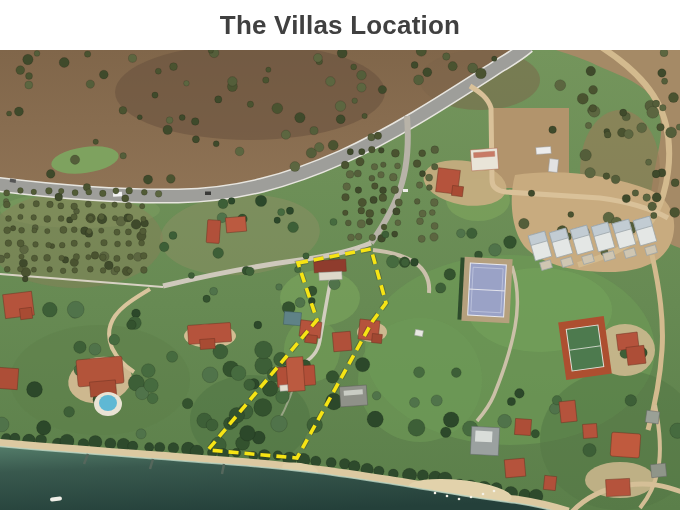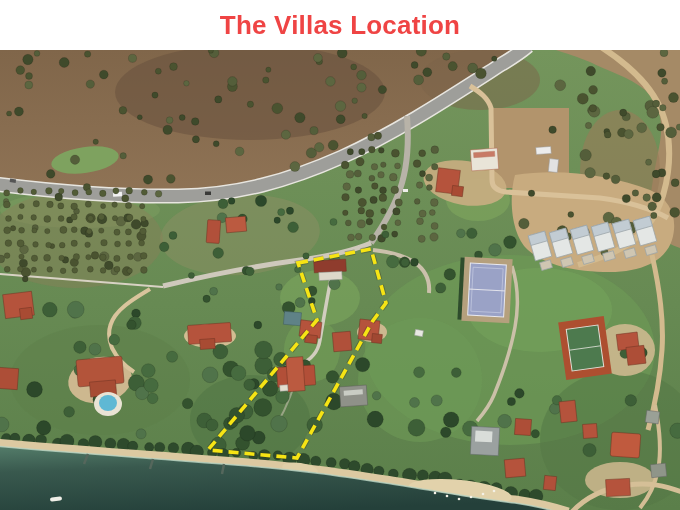--- a/index.html
+++ b/index.html
@@ -1,19 +1,19 @@
 <!DOCTYPE html>
 <html><head>
 <meta charset="utf-8">
 <style>
   html,body{margin:0;padding:0;background:#ffffff;}
   body{width:680px;height:510px;overflow:hidden;font-family:"Liberation Sans",sans-serif;}
   .slide{width:680px;height:510px;background:#ffffff;position:relative;}
   .header{height:50px;display:flex;align-items:center;justify-content:center;background:#ffffff;}
-  .title{font-size:26px;font-weight:600;color:#ef4444;letter-spacing:.2px;text-align:right;}
+  .title{font-size:26px;font-weight:600;color:#404040;letter-spacing:.2px;text-align:right;}
   .mapwrap{width:680px;height:460px;position:relative;}
   svg{display:block;}
 </style>
 </head>
 <body>
 
 <div class="slide">
   <div class="header">
     <div class="title">The Villas Location</div>
   </div>

